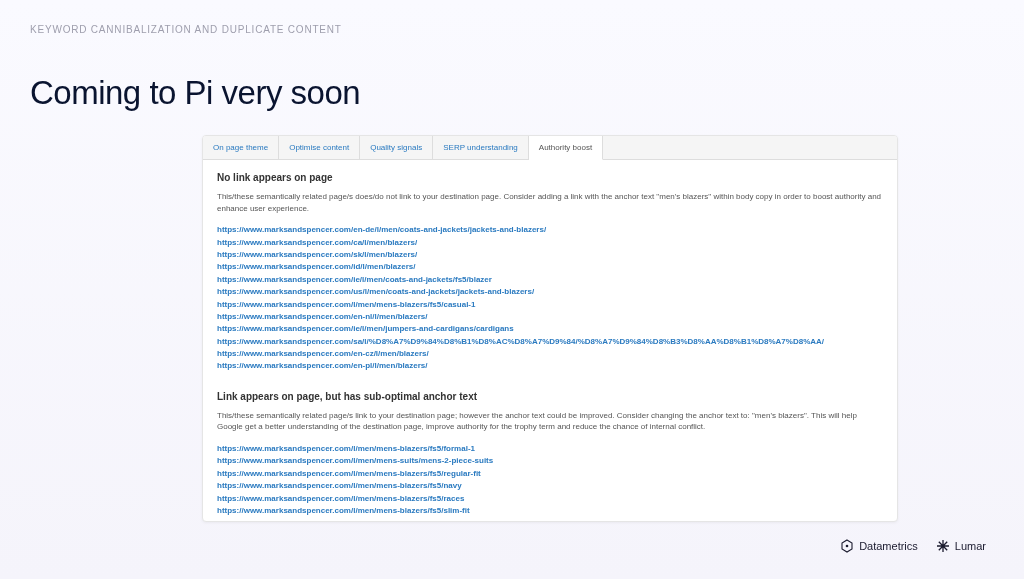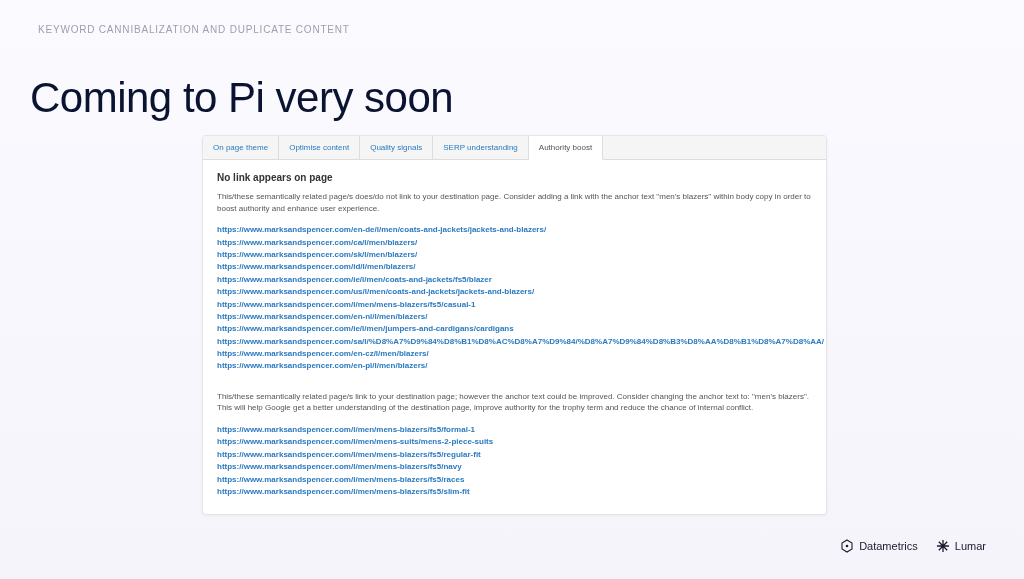--- a/index.html
+++ b/index.html
@@ -6,41 +6,41 @@
     body {
       width: 1024px;
       height: 579px;
       font-family: -apple-system, BlinkMacSystemFont, 'Segoe UI', Arial, sans-serif;
       background: linear-gradient(180deg, #fafaff 0%, #f5f4fb 100%);
       position: relative;
       overflow: hidden;
     }
     .eyebrow {
       position: absolute;
-      left: 38px;
+      left: 30px;
       top: 24px;
       font-size: 10px;
       letter-spacing: 0.8px;
       color: #9e9ead;
       font-weight: 500;
     }
     .hero {
       position: absolute;
       left: 30px;
       top: 74px;
-      font-size: 42px;
+      font-size: 33px;
       font-weight: 500;
       color: #0a1430;
       letter-spacing: -0.5px;
     }
     .panel {
       position: absolute;
       left: 202px;
       top: 135px;
-      width: 625px;
+      width: 696px;
       background: #fff;
       border: 1px solid #e5e5e5;
       border-radius: 4px;
       box-shadow: 0 1px 3px rgba(0,0,0,0.05);
       overflow: hidden;
     }
     .tabs {
       display: flex;
       background: #f5f5f5;
       border-bottom: 1px solid #ddd;
@@ -55,21 +55,21 @@
     }
     .tab.active {
       background: #fff;
       color: #555;
       border-bottom: 1px solid #fff;
       margin-bottom: -1px;
       font-weight: 500;
       text-align: right;
     }
     .content {
-      padding: 12px 14px 16px 14px;
+      padding: 12px 14px 4px 14px;
     }
     .section-heading {
       font-size: 10px;
       font-weight: 700;
       color: #333;
       margin-bottom: 8px;
     }
     .section-desc {
       font-size: 8px;
       color: #555;
@@ -142,20 +142,21 @@
           <li>https://www.marksandspencer.com/us/l/men/coats-and-jackets/jackets-and-blazers/</li>
           <li>https://www.marksandspencer.com/l/men/mens-blazers/fs5/casual-1</li>
           <li>https://www.marksandspencer.com/en-nl/l/men/blazers/</li>
           <li>https://www.marksandspencer.com/ie/l/men/jumpers-and-cardigans/cardigans</li>
           <li>https://www.marksandspencer.com/sa/l/%D8%A7%D9%84%D8%B1%D8%AC%D8%A7%D9%84/%D8%A7%D9%84%D8%B3%D8%AA%D8%B1%D8%A7%D8%AA/</li>
           <li>https://www.marksandspencer.com/en-cz/l/men/blazers/</li>
           <li>https://www.marksandspencer.com/en-pl/l/men/blazers/</li>
         </ul>
     </div>
     <div class="section2">
+      <div class="section-heading">Link appears on page, but has sub-optimal anchor text</div>
       <div class="section-desc">This/these semantically related page/s link to your destination page; however the anchor text could be improved. Consider changing the anchor text to: "men's blazers". This will help Google get a better understanding of the destination page, improve authority for the trophy term and reduce the chance of internal conflict.</div>
       <ul class="link-list" id="links2">
           <li>https://www.marksandspencer.com/l/men/mens-blazers/fs5/formal-1</li>
           <li>https://www.marksandspencer.com/l/men/mens-suits/mens-2-piece-suits</li>
           <li>https://www.marksandspencer.com/l/men/mens-blazers/fs5/regular-fit</li>
           <li>https://www.marksandspencer.com/l/men/mens-blazers/fs5/navy</li>
           <li>https://www.marksandspencer.com/l/men/mens-blazers/fs5/races</li>
           <li>https://www.marksandspencer.com/l/men/mens-blazers/fs5/slim-fit</li>
         </ul>
     </div>

